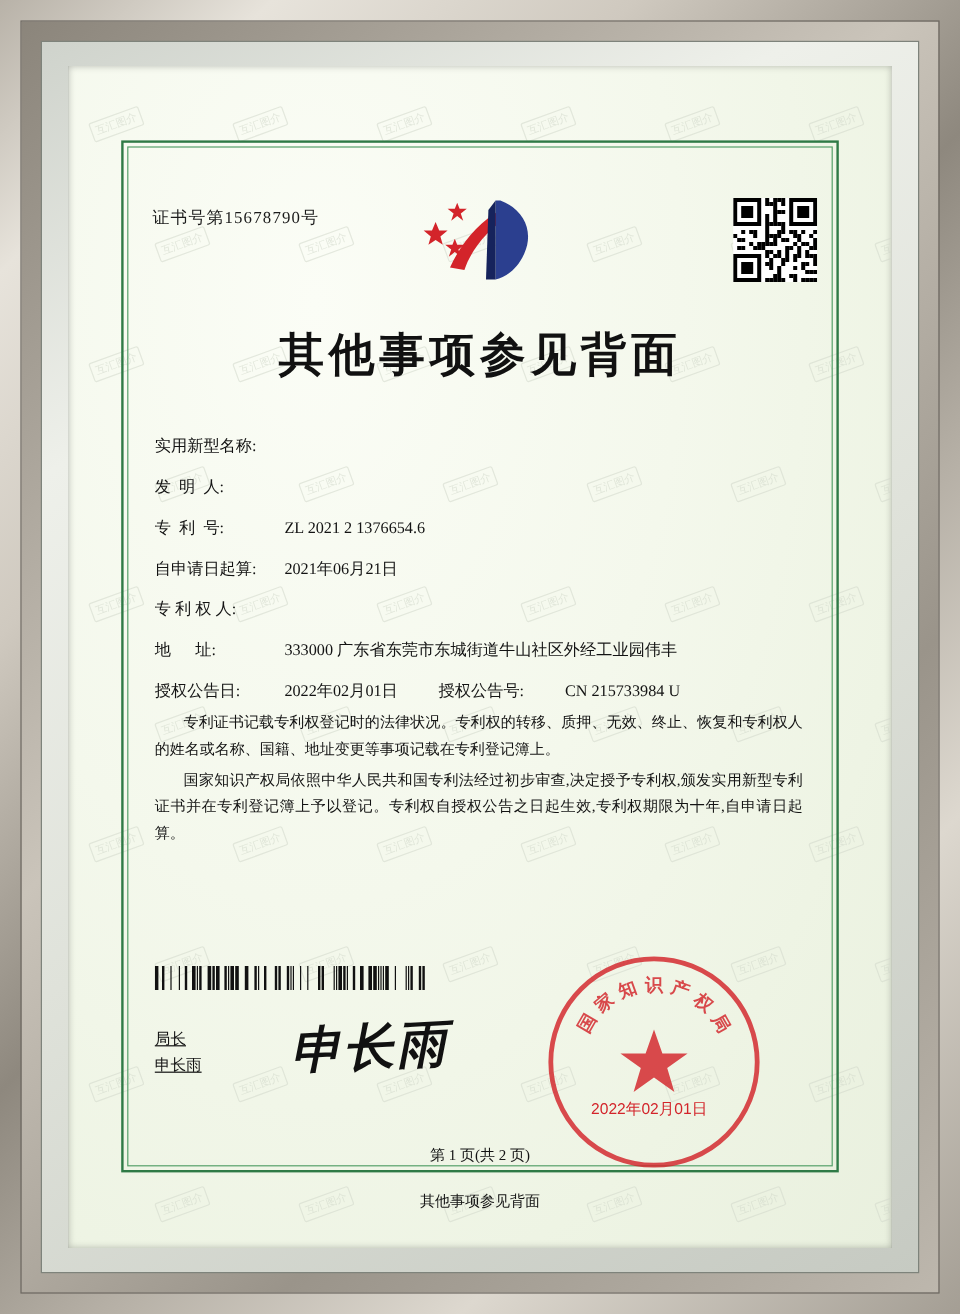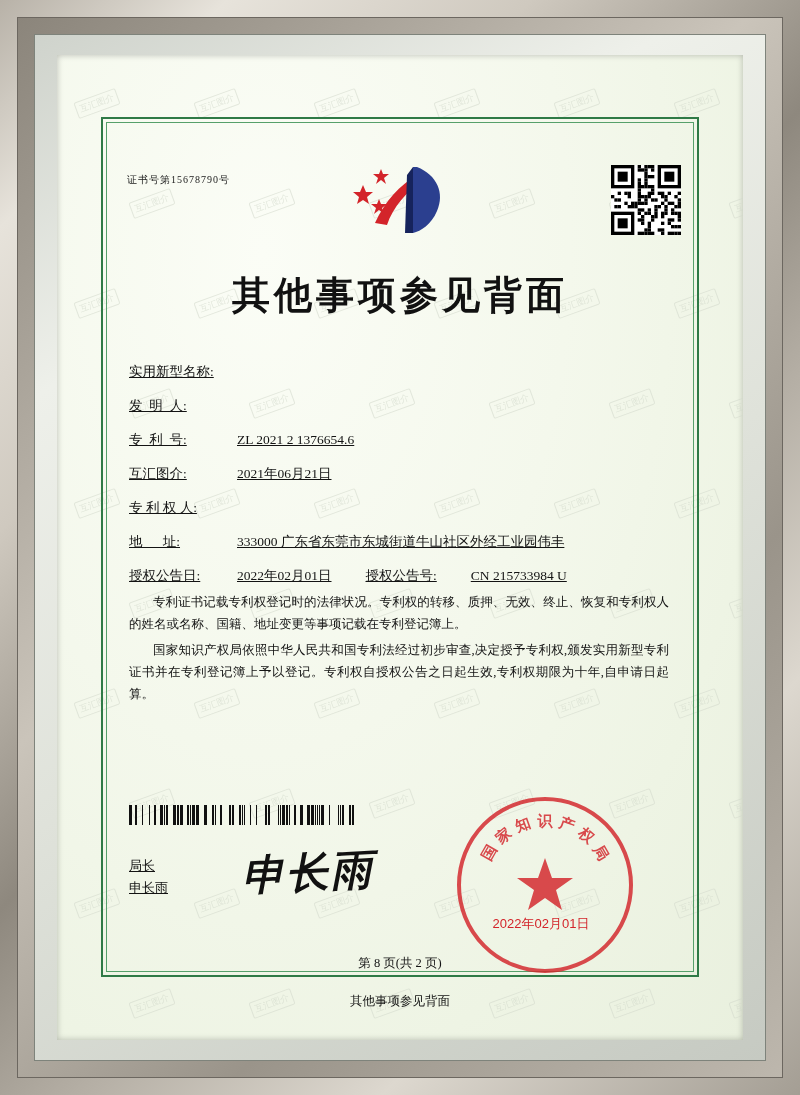--- a/index.html
+++ b/index.html
@@ -54,41 +54,41 @@
   .wm i{
     position:absolute;display:block;
     font-style:normal;font-size:9px;color:#cfd6c8;
     font-family:"Liberation Sans",sans-serif;
     transform:rotate(-20deg);white-space:nowrap;
     border:1px solid #d2d8cb;padding:1px 3px;border-radius:2px;
   }
   
   .cert-no{
     position:absolute;left:70px;top:118px;
-    font-size:10px;color:#1a1a1a;letter-spacing:1px;
+    font-size:14px;color:#1a1a1a;letter-spacing:1px;
   }
   .logo{
     position:absolute;left:288px;top:100px;width:120px;height:85px;
   }
   .qr{
     position:absolute;right:62px;top:110px;width:70px;height:70px;
     background:#fff;
   }
   
   .title{
     position:absolute;left:0;right:0;top:215px;text-align:center;
     font-size:38px;font-weight:bold;letter-spacing:4px;color:#111;
     font-family:"DejaVu Sans",sans-serif;
   }
   
   .fields{
     position:absolute;left:72px;top:300px;width:540px;
     font-size:13.5px;color:#131313;line-height:34px;
   }
-  .f-row{display:flex;align-items:center;text-decoration:underline;}
+  .f-row{display:flex;align-items:center;}
   .f-label{width:108px;flex:0 0 108px;white-space:pre;}
   .f-val{flex:1;}
   .f-row.two .f-val{flex:0 0 auto;margin-right:34px;}
   .f-cont{margin-left:108px;}
   
   .paras{
     position:absolute;left:72px;top:536px;width:540px;
     font-size:12.5px;line-height:22px;color:#131313;text-align:justify;
   }
   .paras p{margin:0 0 4px 0;text-indent:24px;}
@@ -370,21 +370,21 @@
         <span class="f-label">实用新型名称:</span>
       </div>
       <div class="f-row">
         <span class="f-label">发  明  人:</span>
       </div>
       <div class="f-row">
         <span class="f-label">专  利  号:</span>
         <span class="f-val">ZL 2021 2 1376654.6</span>
       </div>
       <div class="f-row">
-        <span class="f-label">互汇图介:</span>
+        <span class="f-label">自申请日起算:</span>
         <span class="f-val">2021年06月21日</span>
       </div>
       <div class="f-row">
         <span class="f-label">专 利 权 人:</span>
       </div>
       <div class="f-row">
         <span class="f-label">地      址:</span>
         <span class="f-val">333000 广东省东莞市东城街道牛山社区外经工业园伟丰</span>
       </div>
       <div class="f-row two">
@@ -467,17 +467,17 @@
           <span style="transform: translate(21.8893px, -60.1403px) rotate(20deg) translate(-50%, -50%);">产</span>
           <span style="transform: translate(41.1384px, -49.0268px) rotate(40deg) translate(-50%, -50%);">权</span>
           <span style="transform: translate(55.4256px, -32px) rotate(60deg) translate(-50%, -50%);">局</span>
         </div>
       <svg class="seal-star" viewBox="0 0 62 62">
         <polygon points="31,4 38,24 59,24 42,36 48,56 31,44 14,56 20,36 3,24 24,24" fill="#d3242a"></polygon>
       </svg>
     </div>
     <div class="seal-date">2022年02月01日</div>
 
-    <div class="page-no">第 8 页(共 2 页)</div>
+    <div class="page-no">第 1 页(共 2 页)</div>
     <div class="footnote">其他事项参见背面</div>
 
   </div>
 </div>
 
 </body></html>

